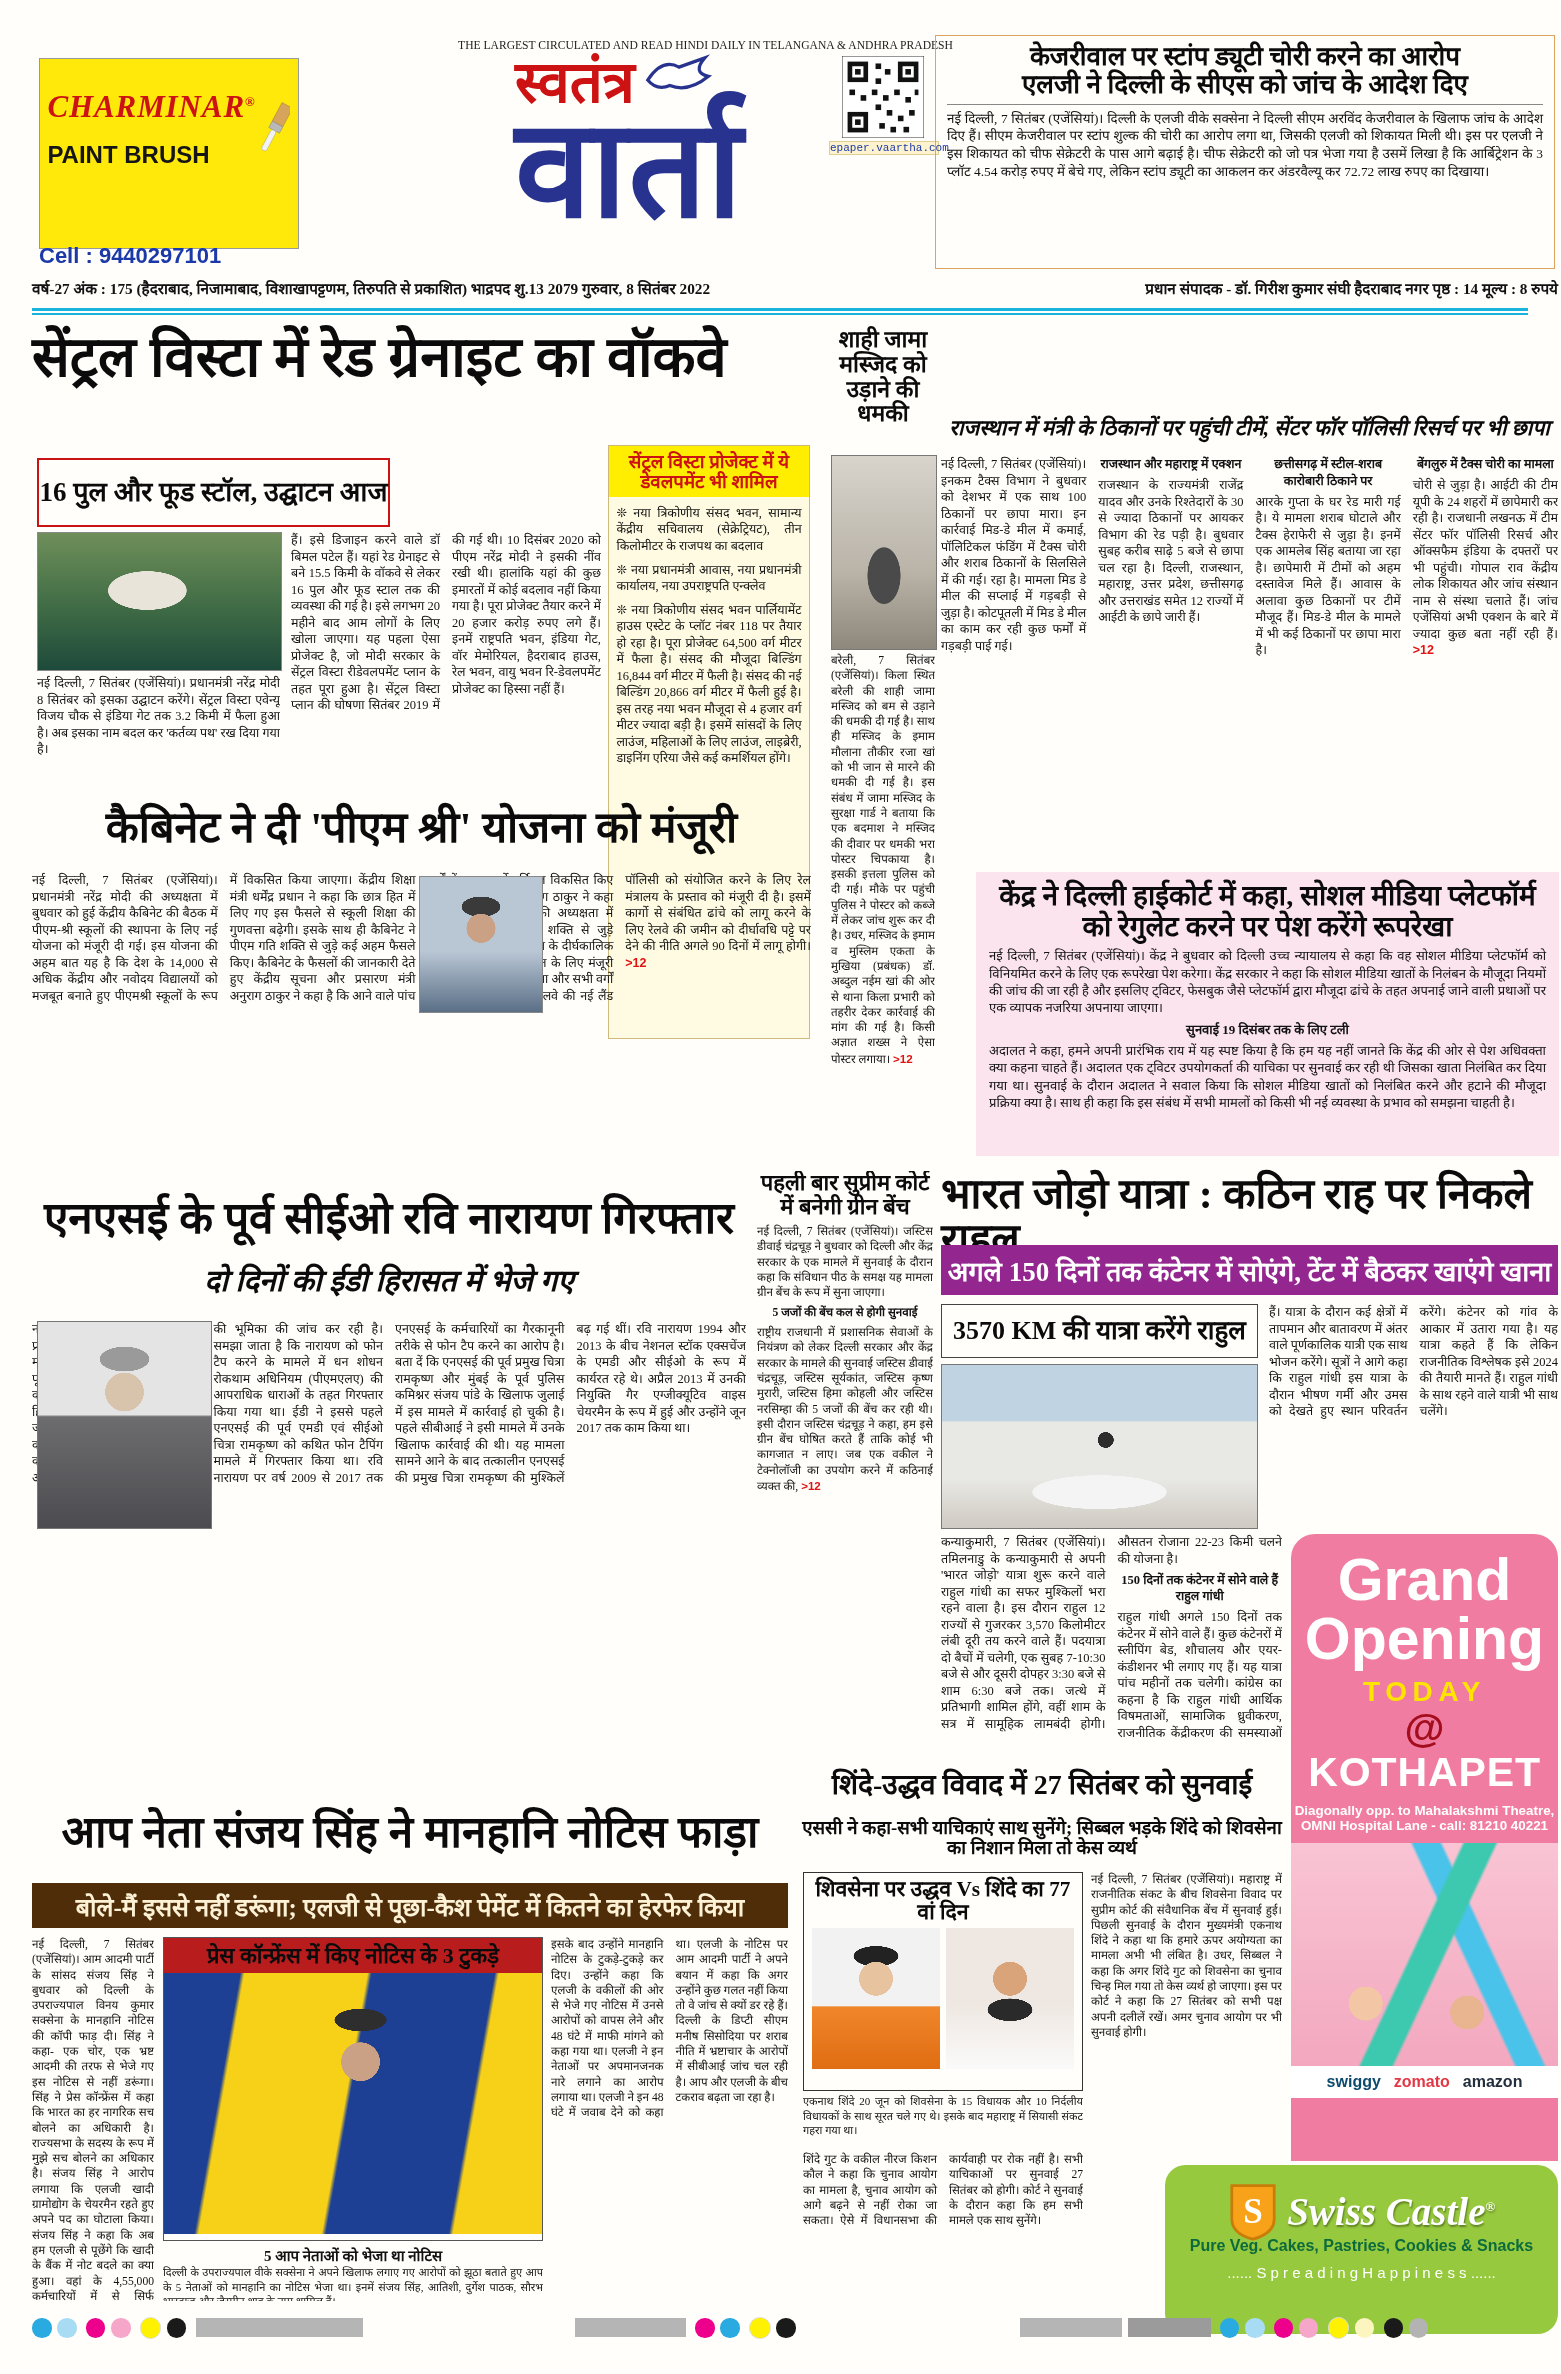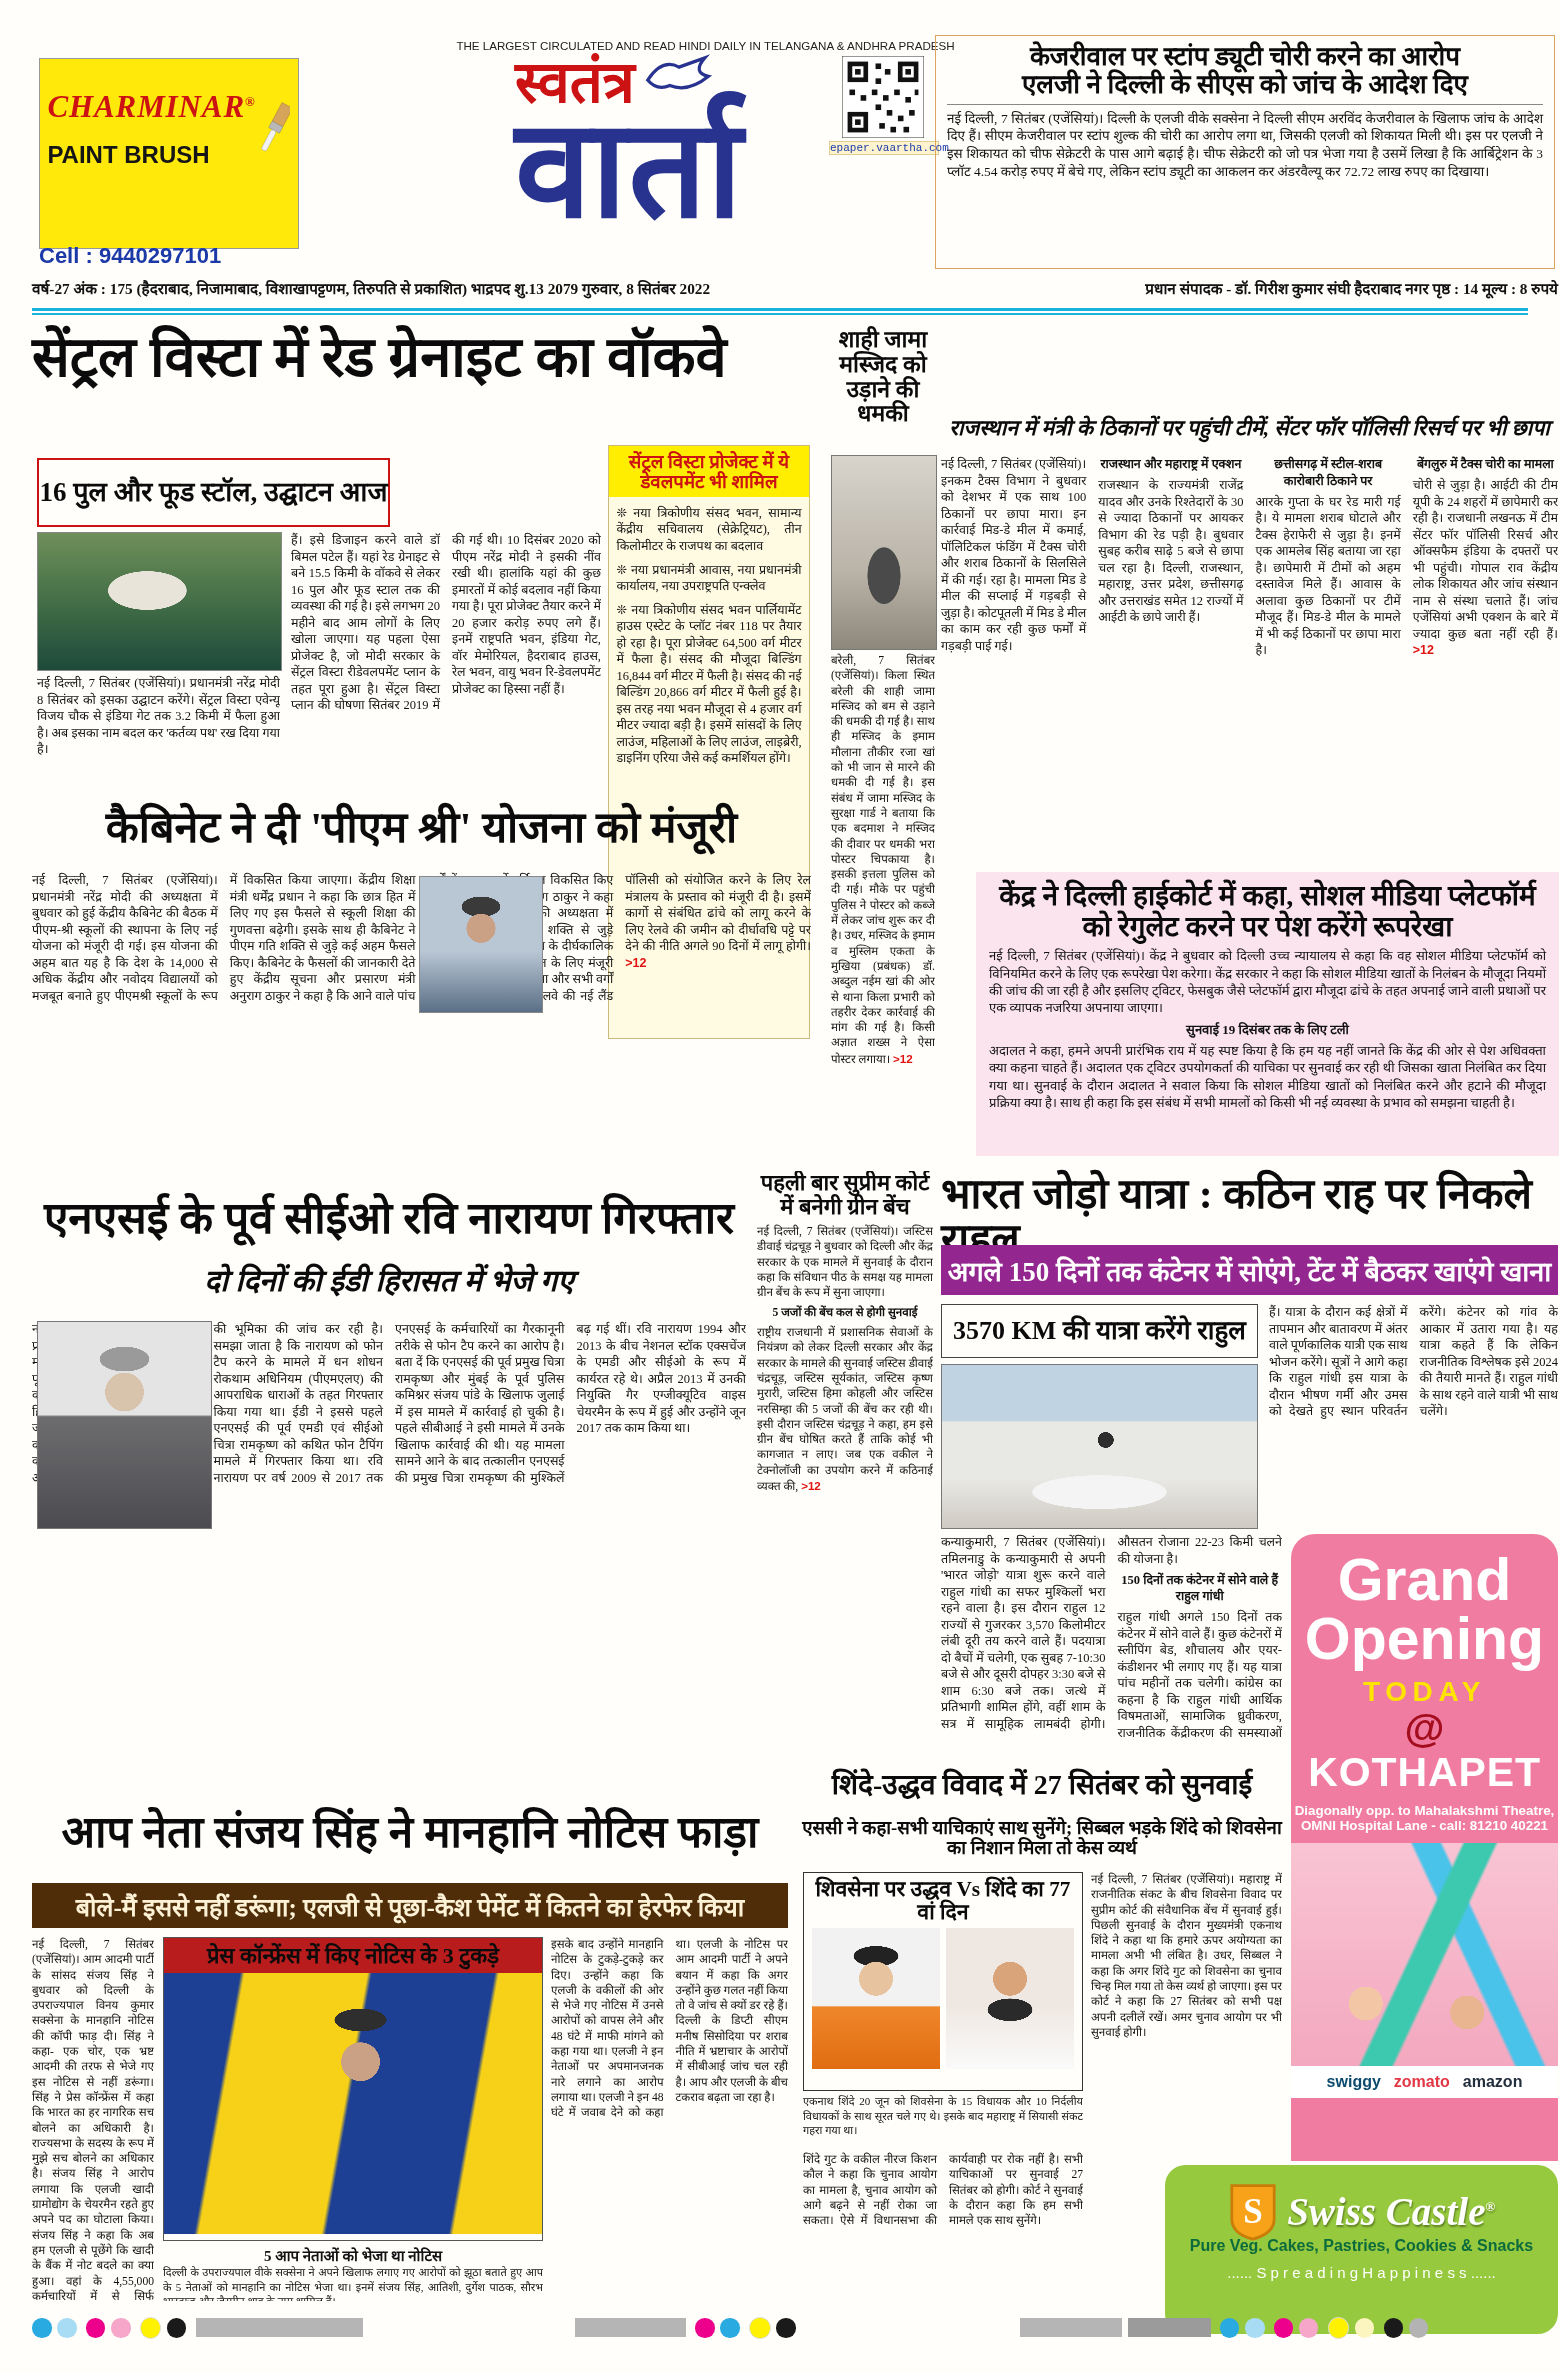--- a/index.html
+++ b/index.html
@@ -10,21 +10,21 @@
   .ctr{text-align:center;}
   .body{font-size:12.5px;line-height:1.32;text-align:justify;}
   .sm{font-size:11.6px;}
   .cols2{column-count:2;column-gap:12px;}
   .cols4{column-count:4;column-gap:12px;}
   .jump{color:#e01212;font-weight:700;font-family:"Liberation Sans",sans-serif;}
   .bsub{display:block;font-weight:700;text-align:center;margin:4.6px 0;}
   .ph{background:#c9c9c9;}
   .rule-cyan{background:linear-gradient(#18b4dc 0 2.8px,#fff 2.8px 4.6px,#18b4dc 4.6px 7.4px);}
   .sans{font-family:"Liberation Sans",sans-serif;}
-  .mono{font-family:Liberation Sans, sans-serif;}
+  .mono{font-family:Liberation Serif, serif;}
   .band{color:#fff;font-weight:700;display:flex;align-items:center;justify-content:center;}
   .boxline{border:0.9px solid #444;}
   .dot{width:19.5px;height:19.5px;border-radius:50%;display:inline-block;margin-right:5.6px;vertical-align:middle;}
   .bar{height:18.6px;display:inline-block;background:#b5b5b5;vertical-align:middle;margin-right:5.6px;}
 </style>
 </head>
 <body>
 
 <div class="page">
 

